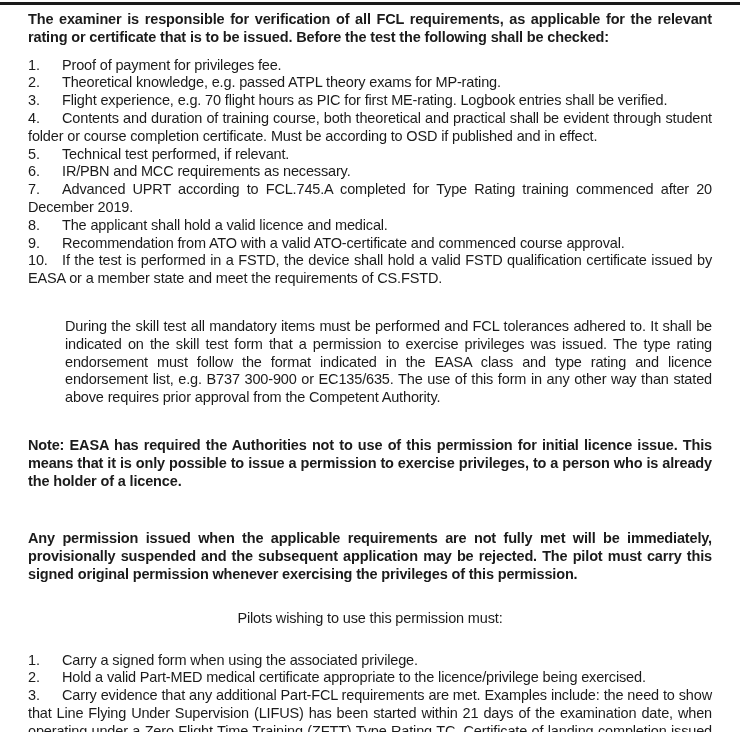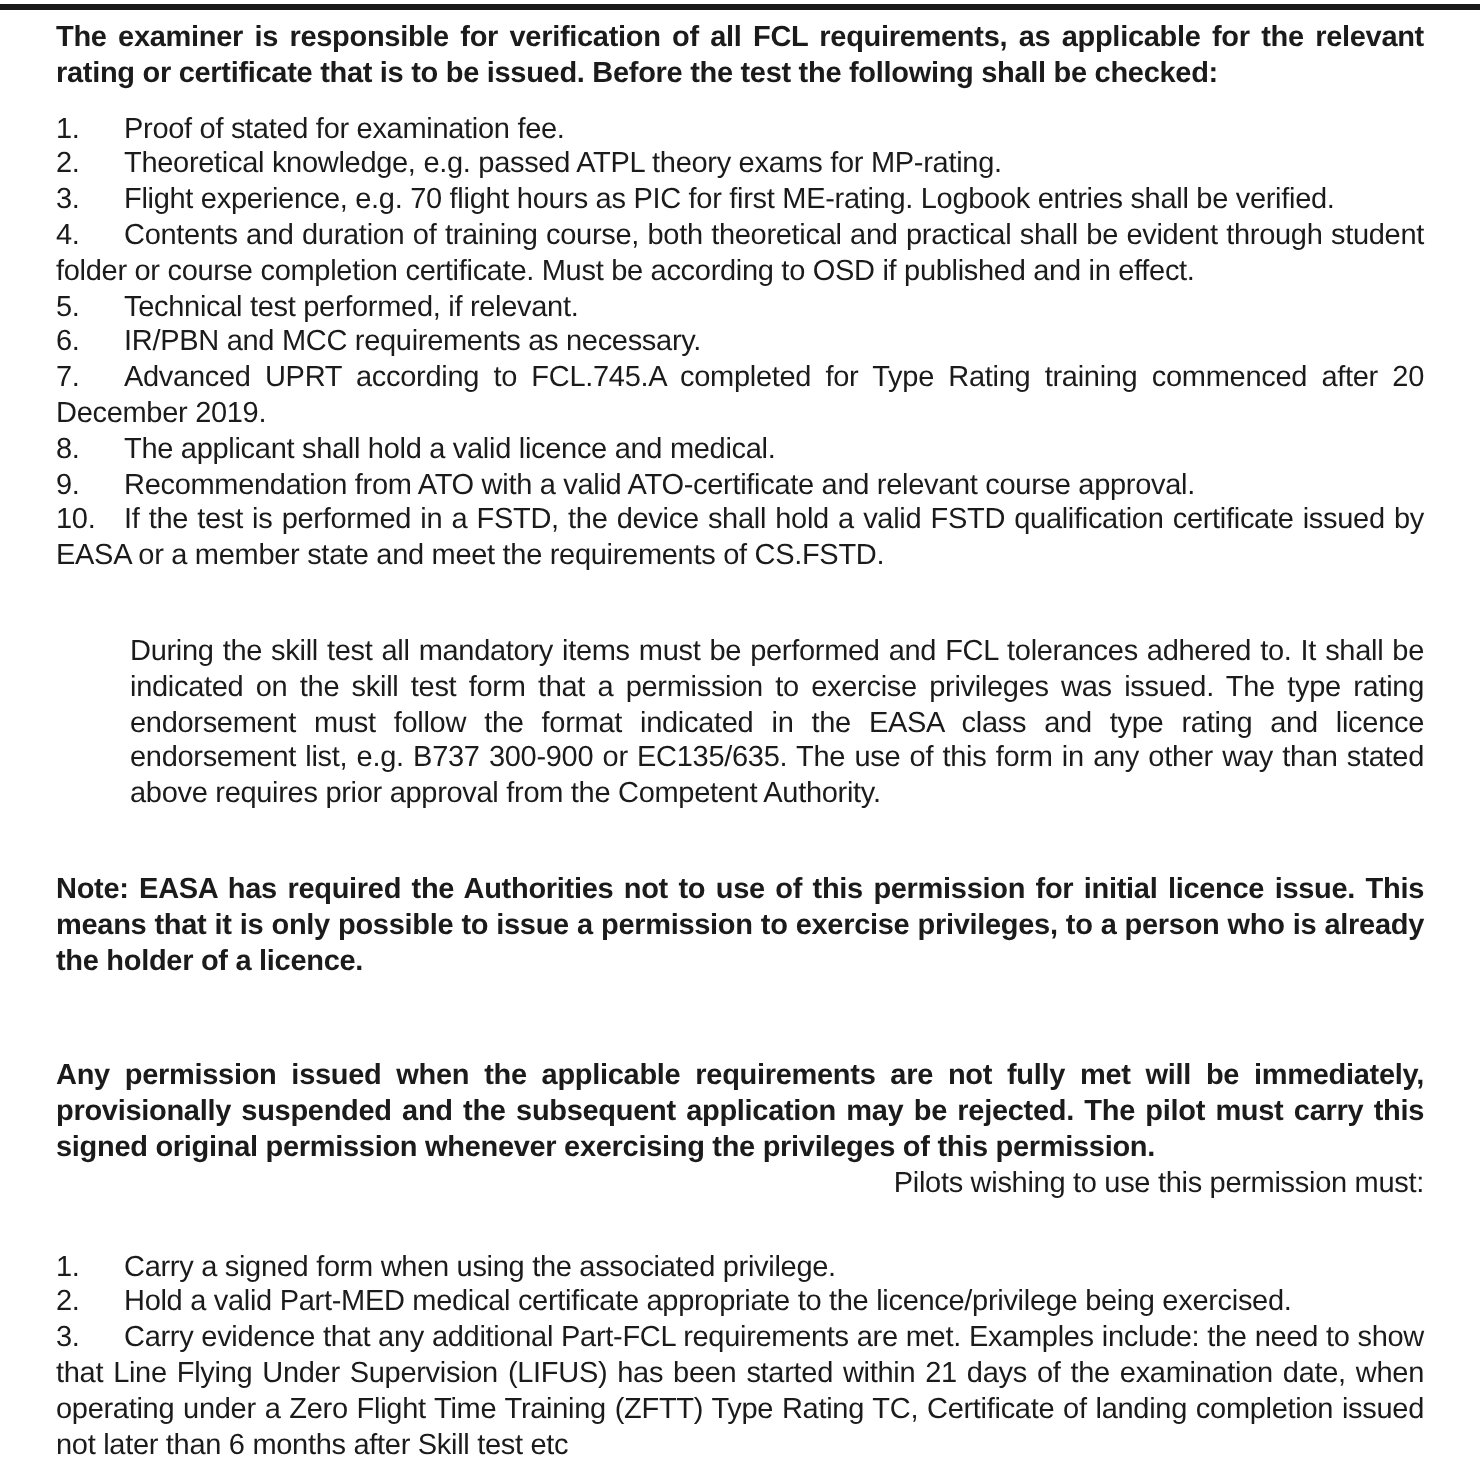--- a/index.html
+++ b/index.html
@@ -27,50 +27,50 @@
     letter-spacing: -0.15px;
     text-align: justify;
   }
   p {
     margin: 0;
   }
   .intro        { margin-bottom: 10px; font-weight: bold; }
   .list-block-1 { margin-bottom: 30px; }
   .skill-para   { margin-bottom: 30px; margin-left: 37px; }
   .note-para    { font-weight: bold; margin-bottom: 40px; }
-  .warn-para    { font-weight: bold; }
-  .pilots-head  { margin-bottom: 24px; text-align: right; }
+  .warn-para    { font-weight: bold; margin-bottom: 26px; }
+  .pilots-head  { margin-bottom: 24px; text-align: center; }
   .list-item {
     text-align: justify;
   }
   .num {
     display: inline-block;
     width: 34px;
     text-align: left;
   }
 </style>
 </head>
 <body>
 
 <div class="top-rule"></div>
 
 <div class="content">
 
   <p class="intro">The examiner is responsible for verification of all FCL requirements, as applicable for the relevant rating or certificate that is to be issued. Before the test the following shall be checked:</p>
 
   <div class="list-block-1">
-    <div class="list-item"><span class="num">1.</span><span>Proof of stated for examination fee.</span></div>
+    <div class="list-item"><span class="num">1.</span><span>Proof of payment for privileges fee.</span></div>
     <div class="list-item"><span class="num">2.</span><span>Theoretical knowledge, e.g. passed ATPL theory exams for MP-rating.</span></div>
     <div class="list-item"><span class="num">3.</span><span>Flight experience, e.g. 70 flight hours as PIC for first ME-rating. Logbook entries shall be verified.</span></div>
     <div class="list-item"><span class="num">4.</span><span>Contents and duration of training course, both theoretical and practical shall be evident through student folder or course completion certificate. Must be according to OSD if published and in effect.</span></div>
     <div class="list-item"><span class="num">5.</span><span>Technical test performed, if relevant.</span></div>
     <div class="list-item"><span class="num">6.</span><span>IR/PBN and MCC requirements as necessary.</span></div>
     <div class="list-item"><span class="num">7.</span><span>Advanced UPRT according to FCL.745.A completed for Type Rating training commenced after 20 December 2019.</span></div>
     <div class="list-item"><span class="num">8.</span><span>The applicant shall hold a valid licence and medical.</span></div>
-    <div class="list-item"><span class="num">9.</span><span>Recommendation from ATO with a valid ATO-certificate and relevant course approval.</span></div>
+    <div class="list-item"><span class="num">9.</span><span>Recommendation from ATO with a valid ATO-certificate and commenced course approval.</span></div>
     <div class="list-item"><span class="num">10.</span><span>If the test is performed in a FSTD, the device shall hold a valid FSTD qualification certificate issued by EASA or a member state and meet the requirements of CS.FSTD.</span></div>
   </div>
 
   <p class="skill-para">During the skill test all mandatory items must be performed and FCL tolerances adhered to. It shall be indicated on the skill test form that a permission to exercise privileges was issued. The type rating endorsement must follow the format indicated in the EASA class and type rating and licence endorsement list, e.g. B737 300-900 or EC135/635. The use of this form in any other way than stated above requires prior approval from the Competent Authority.</p>
 
   <p class="note-para">Note: EASA has required the Authorities not to use of this permission for initial licence issue. This means that it is only possible to issue a permission to exercise privileges, to a person who is already the holder of a licence.</p>
 
   <p class="warn-para">Any permission issued when the applicable requirements are not fully met will be immediately, provisionally suspended and the subsequent application may be rejected. The pilot must carry this signed original permission whenever exercising the privileges of this permission.</p>
 
   <p class="pilots-head">Pilots wishing to use this permission must:</p>

